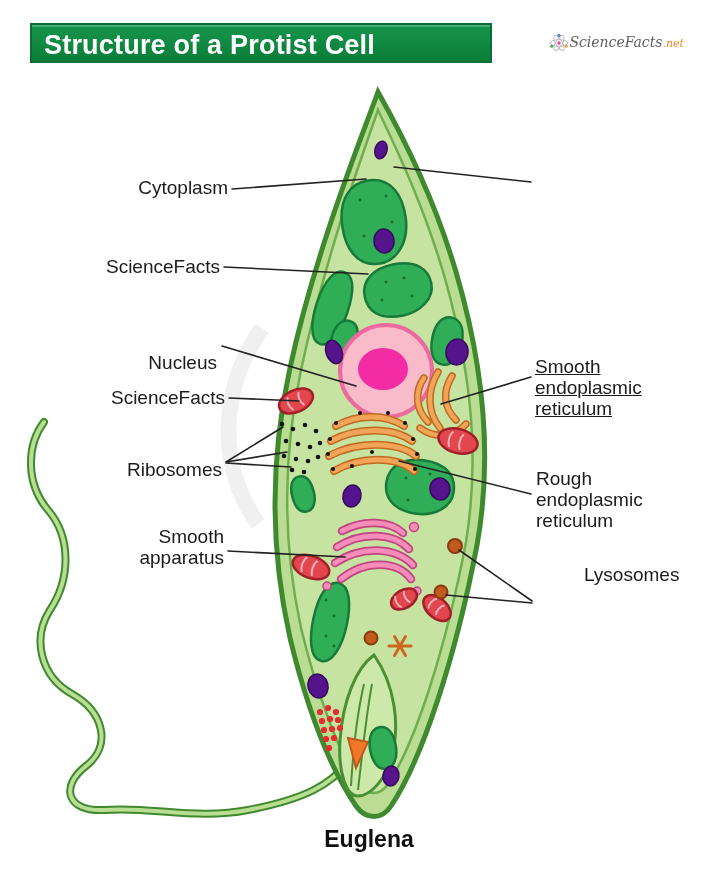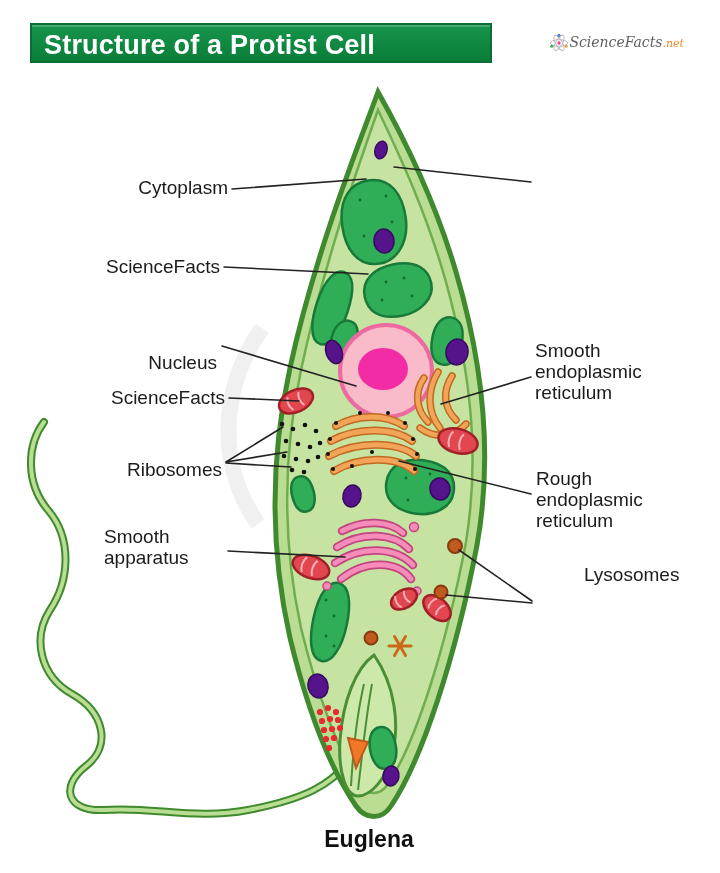--- a/index.html
+++ b/index.html
@@ -30,21 +30,21 @@
     display:flex; align-items:flex-start; gap:0;
   }
   .brand { font-family:"DejaVu Serif", serif; font-style:italic; font-size:14px; color:#5f5f5f; }
   .tld   { font-family:"DejaVu Serif", serif; font-style:italic; font-size:11px; color:#ef8a2b; }
 
   svg.diagram { position:absolute; left:0; top:0; }
 
   .lbl {
     position:absolute; font-size:19px; line-height:21px; color:#1b1b1b;
   }
-  .lbl.left-side  { }
+  .lbl.left-side  { text-align:right; }
   .lbl.right-side { text-align:left; }
 
   .caption {
     position:absolute; left:0; top:826px; width:720px;
     text-align:center; font-size:23px; font-weight:bold; color:#101010;padding-left:18px;
   }
 </style>
 </head>
 <body>
 
@@ -295,19 +295,19 @@
     </g>
   </svg>
 
   <div class="lbl left-side" style="right:492px; top:177px;">Cytoplasm</div>
   <div class="lbl left-side" style="right:500px; top:256px;">ScienceFacts</div>
   <div class="lbl left-side" style="right:503px; top:334px;margin-top:18px;">Nucleus</div>
   <div class="lbl left-side" style="right:495px; top:387px;">ScienceFacts</div>
   <div class="lbl left-side" style="right:498px; top:451px;margin-top:8px;">Ribosomes</div>
   <div class="lbl left-side" style="right:496px; top:526px; width:120px;">Smooth apparatus</div>
 
-  <div class="lbl right-side" style="left:535px; top:340px; width:135px;">Smooth endoplasmic reticulum</div>
+  <div class="lbl right-side" style="left:535px; top:356px; width:135px;text-decoration:underline;">Smooth endoplasmic reticulum</div>
   <div class="lbl right-side" style="left:536px; top:468px; width:135px;">Rough endoplasmic reticulum</div>
   <div class="lbl right-side" style="left:536px; top:564px;margin-left:48px;">Lysosomes</div>
 
   <div class="caption">Euglena</div>
 
 </div>
 
 </body></html>

